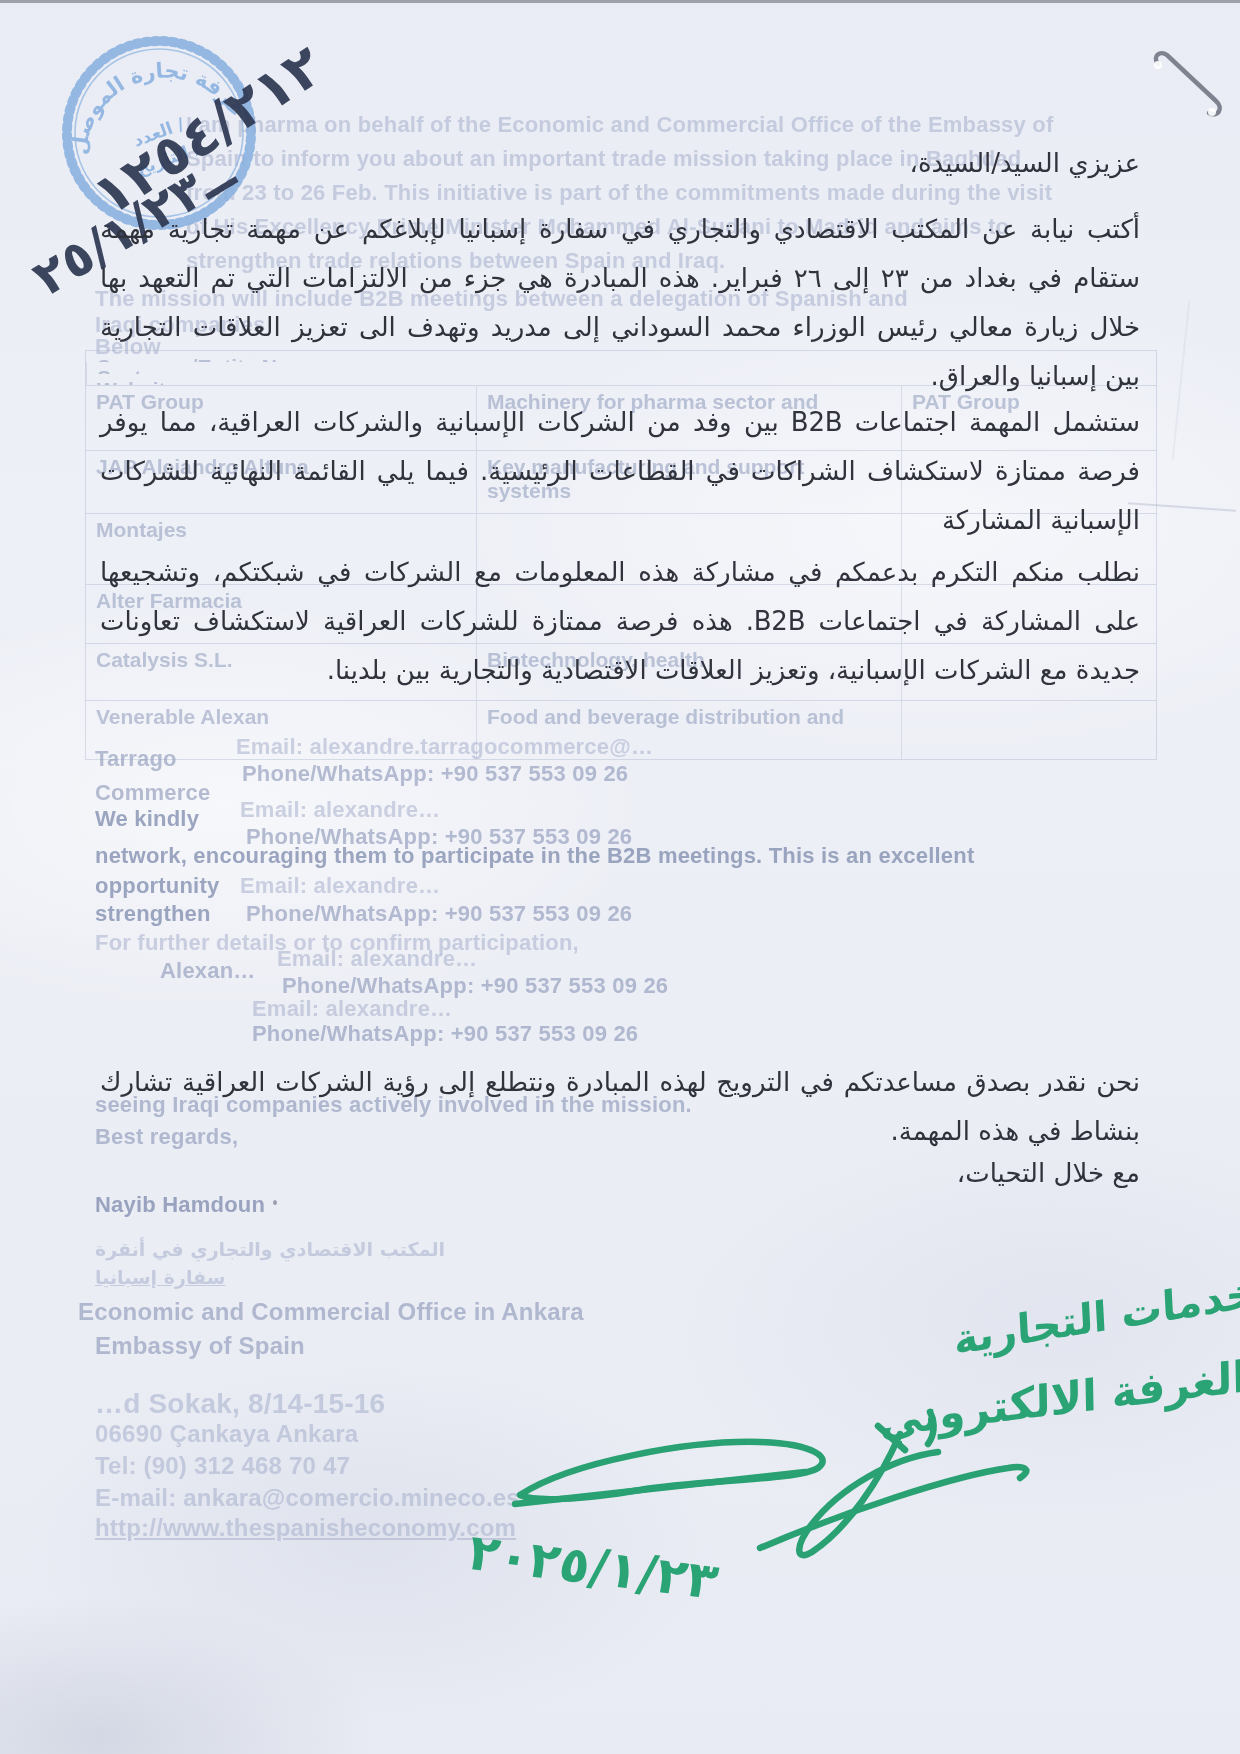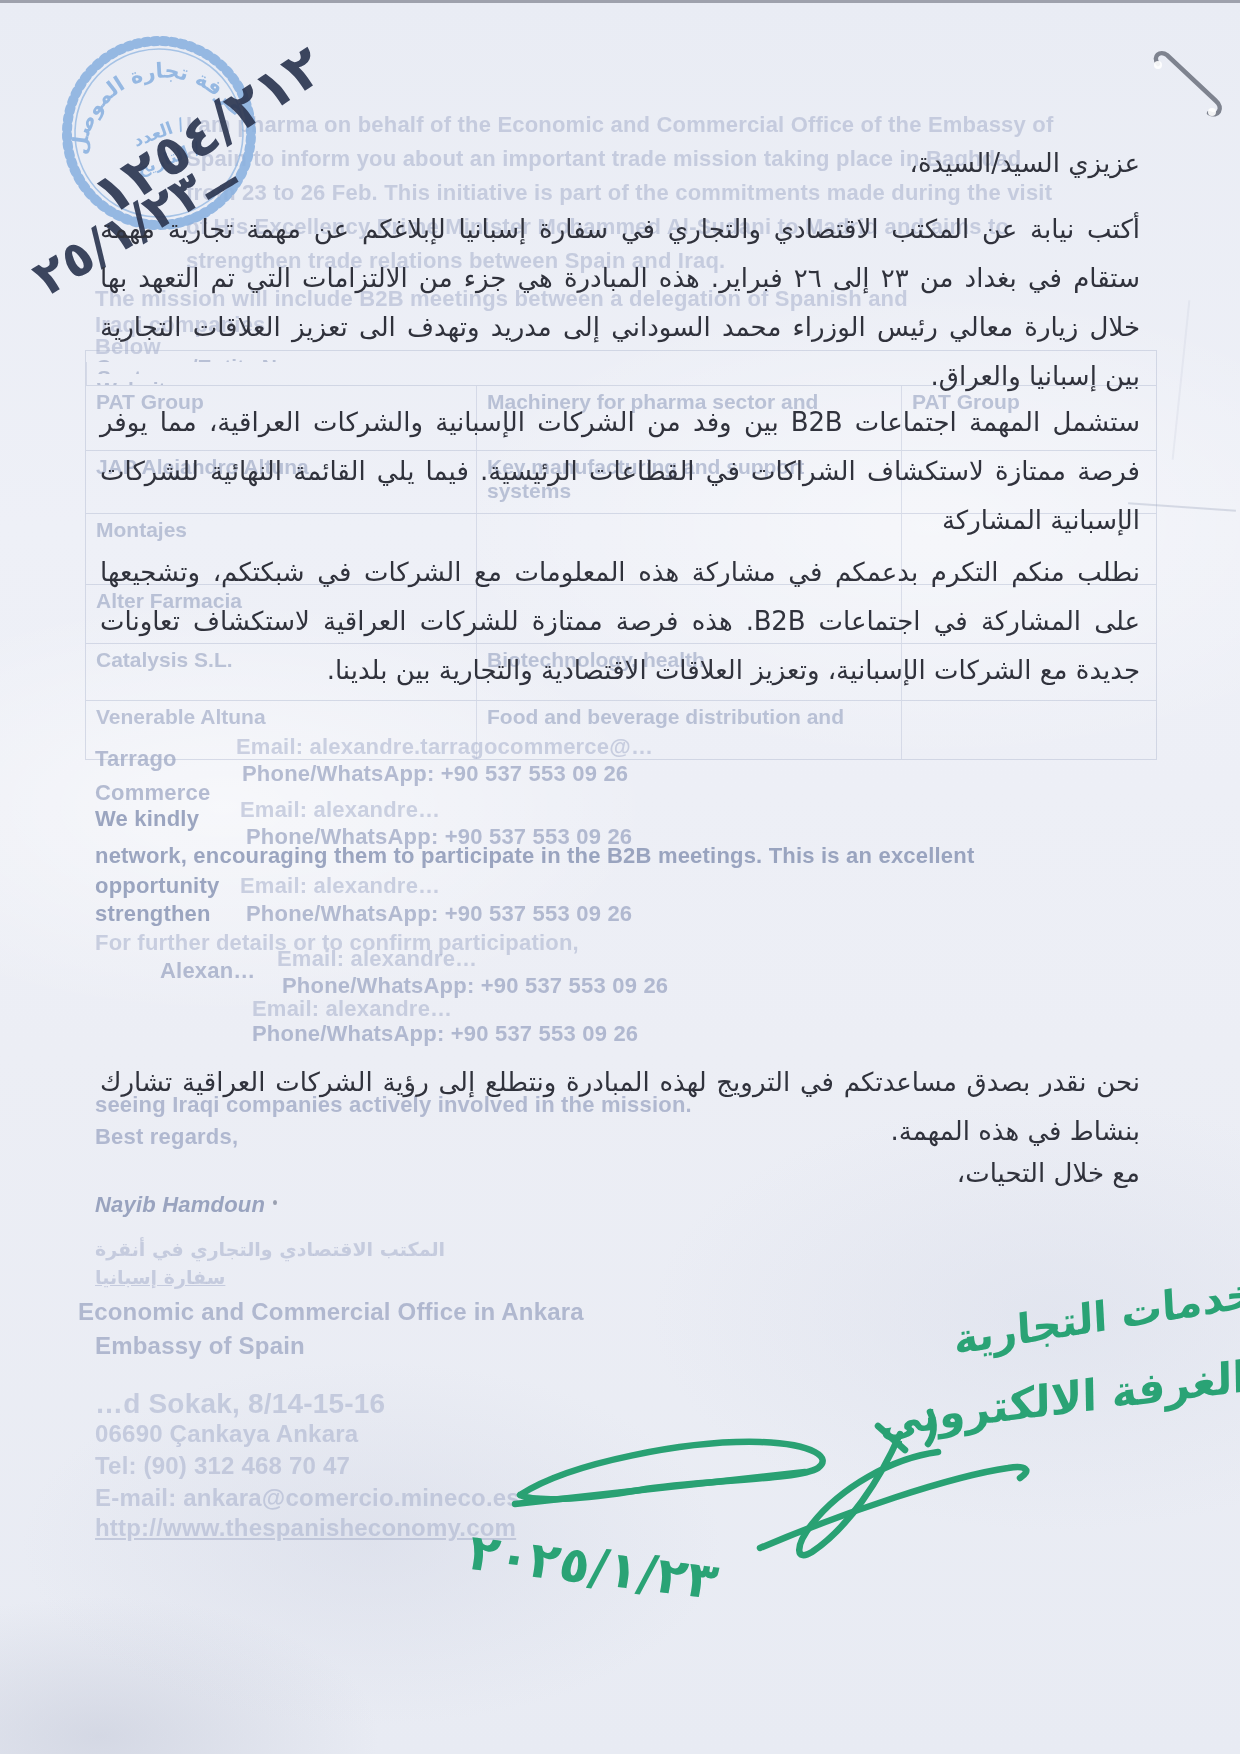--- a/index.html
+++ b/index.html
@@ -97,21 +97,21 @@
       <div class="gcell gc0">Alter Farmacia</div>
       <div class="gcell gc1"></div>
       <div class="gcell gc2"></div>
     </div>
     <div class="grow" style="height:56px;">
       <div class="gcell gc0">Catalysis S.L.</div>
       <div class="gcell gc1">Biotechnology, health</div>
       <div class="gcell gc2"></div>
     </div>
     <div class="grow" style="height:58px;">
-      <div class="gcell gc0">Venerable Altuna</div>
+      <div class="gcell gc0">Venerable Alexan</div>
       <div class="gcell gc1">Food and beverage distribution and</div>
       <div class="gcell gc2"></div>
     </div>
   </div>
 
   <div>
     <div class="ghost mid" style="left:95px;top:746px;">Tarrago</div>
     <div class="ghost mid" style="left:95px;top:780px;">Commerce</div>
     <div class="ghost" style="left:236px;top:734px;">Email: alexandre.tarragocommerce@…</div>
     <div class="ghost mid" style="left:242px;top:761px;">Phone/WhatsApp: +90 537 553 09 26</div>
@@ -127,21 +127,21 @@
     <div class="ghost mid" style="left:160px;top:958px;">Alexan…</div>
     <div class="ghost" style="left:277px;top:946px;">Email: alexandre…</div>
     <div class="ghost mid" style="left:282px;top:973px;">Phone/WhatsApp: +90 537 553 09 26</div>
     <div class="ghost" style="left:252px;top:996px;">Email: alexandre…</div>
     <div class="ghost mid" style="left:252px;top:1021px;">Phone/WhatsApp: +90 537 553 09 26</div>
   </div>
 
   <div>
     <div class="ghost mid" style="left:95px;top:1092px;">seeing Iraqi companies actively involved in the mission.</div>
     <div class="ghost mid" style="left:95px;top:1124px;">Best regards,</div>
-    <div class="ghost strong" style="left:95px;top:1192px;font-style:italic;">Nayib Hamdoun</div>
+    <div class="ghost strong" style="left:95px;top:1192px;">Nayib Hamdoun</div>
   </div>
 
   <div>
     <div class="ghost ghost-ar" style="left:95px;top:1238px;font-size:19px;">المكتب الاقتصادي والتجاري في أنقرة</div>
     <div class="ghost ghost-ar" style="left:95px;top:1266px;font-size:19px;text-decoration:underline;">سفارة إسبانيا</div>
     <div class="ghost mid" style="left:78px;top:1298px;font-size:24px;">Economic and Commercial Office in Ankara</div>
     <div class="ghost mid" style="left:95px;top:1332px;font-size:24px;">Embassy of Spain</div>
     <div class="ghost" style="left:95px;top:1388px;font-size:28px;">…d Sokak, 8/14-15-16</div>
     <div class="ghost" style="left:95px;top:1420px;font-size:24px;">06690 Çankaya Ankara</div>
     <div class="ghost" style="left:95px;top:1452px;font-size:24px;">Tel:  (90) 312 468 70 47</div>

